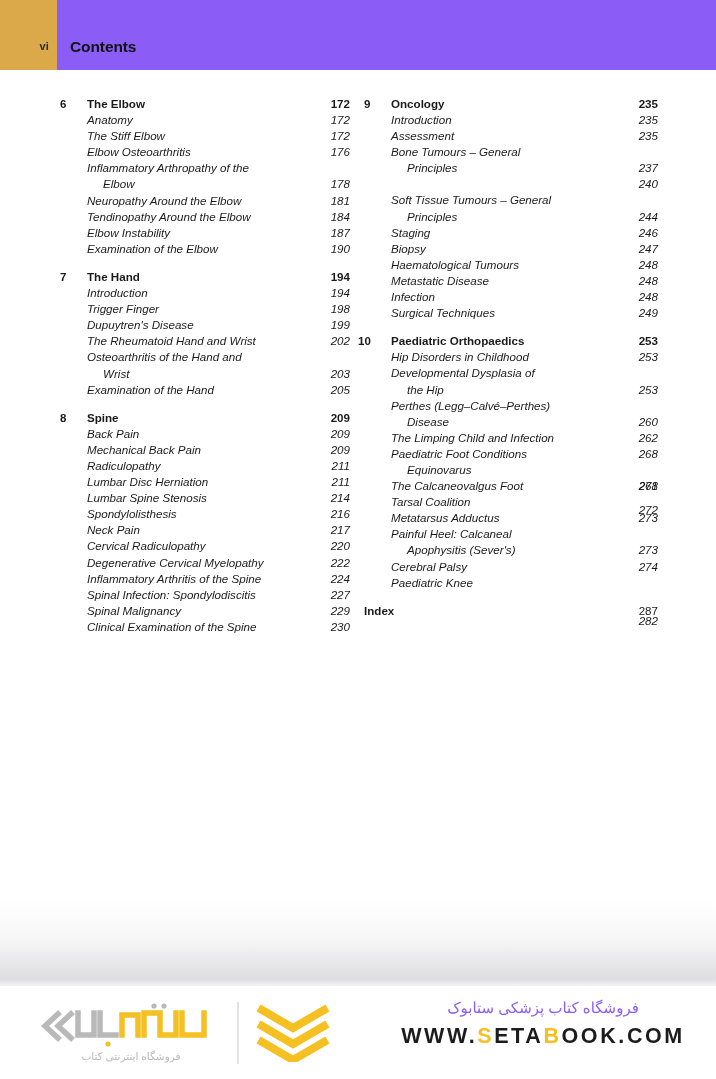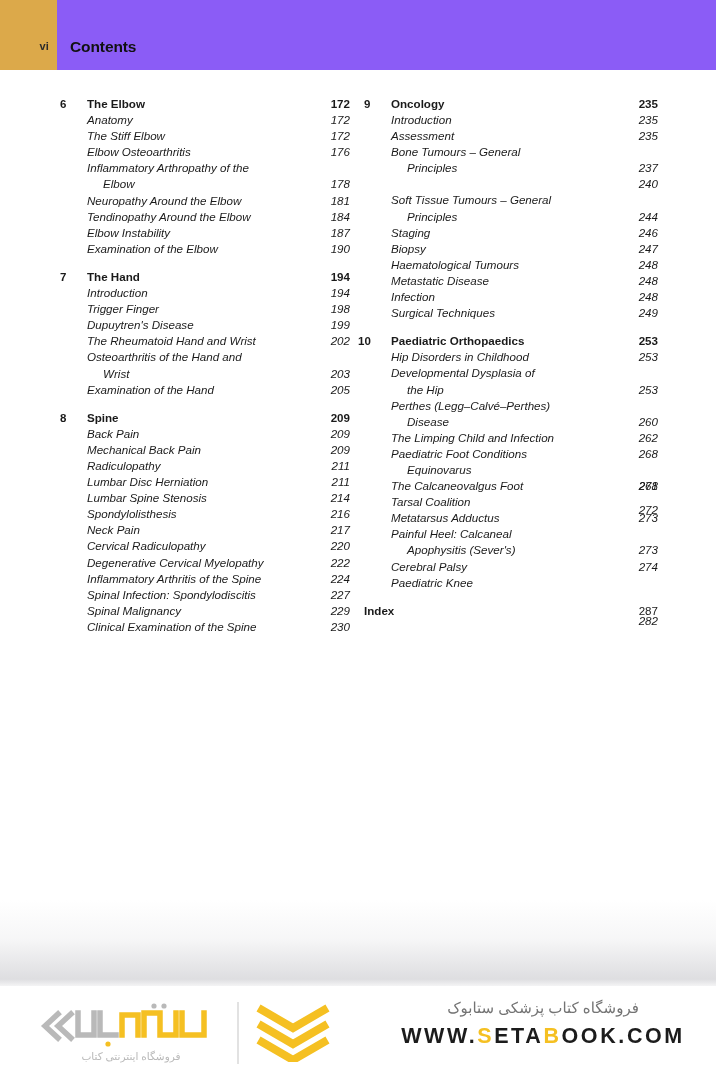--- a/index.html
+++ b/index.html
@@ -208,21 +208,21 @@
   #footer-text {
     position: absolute;
     right: 8px;
     top: 8px;
     width: 330px;
     text-align: center;
   }
   #footer-persian {
     direction: rtl;
     font-size: 15px;
-    color: #737373;
+    color: #8b5cf6;
     line-height: 28px;
     white-space: nowrap;
   }
   #footer-url {
     margin-top: 2px;
     font-size: 21.5px;
     font-weight: bold;
     letter-spacing: 2.6px;
     color: #1c1c1c;
     white-space: nowrap;

